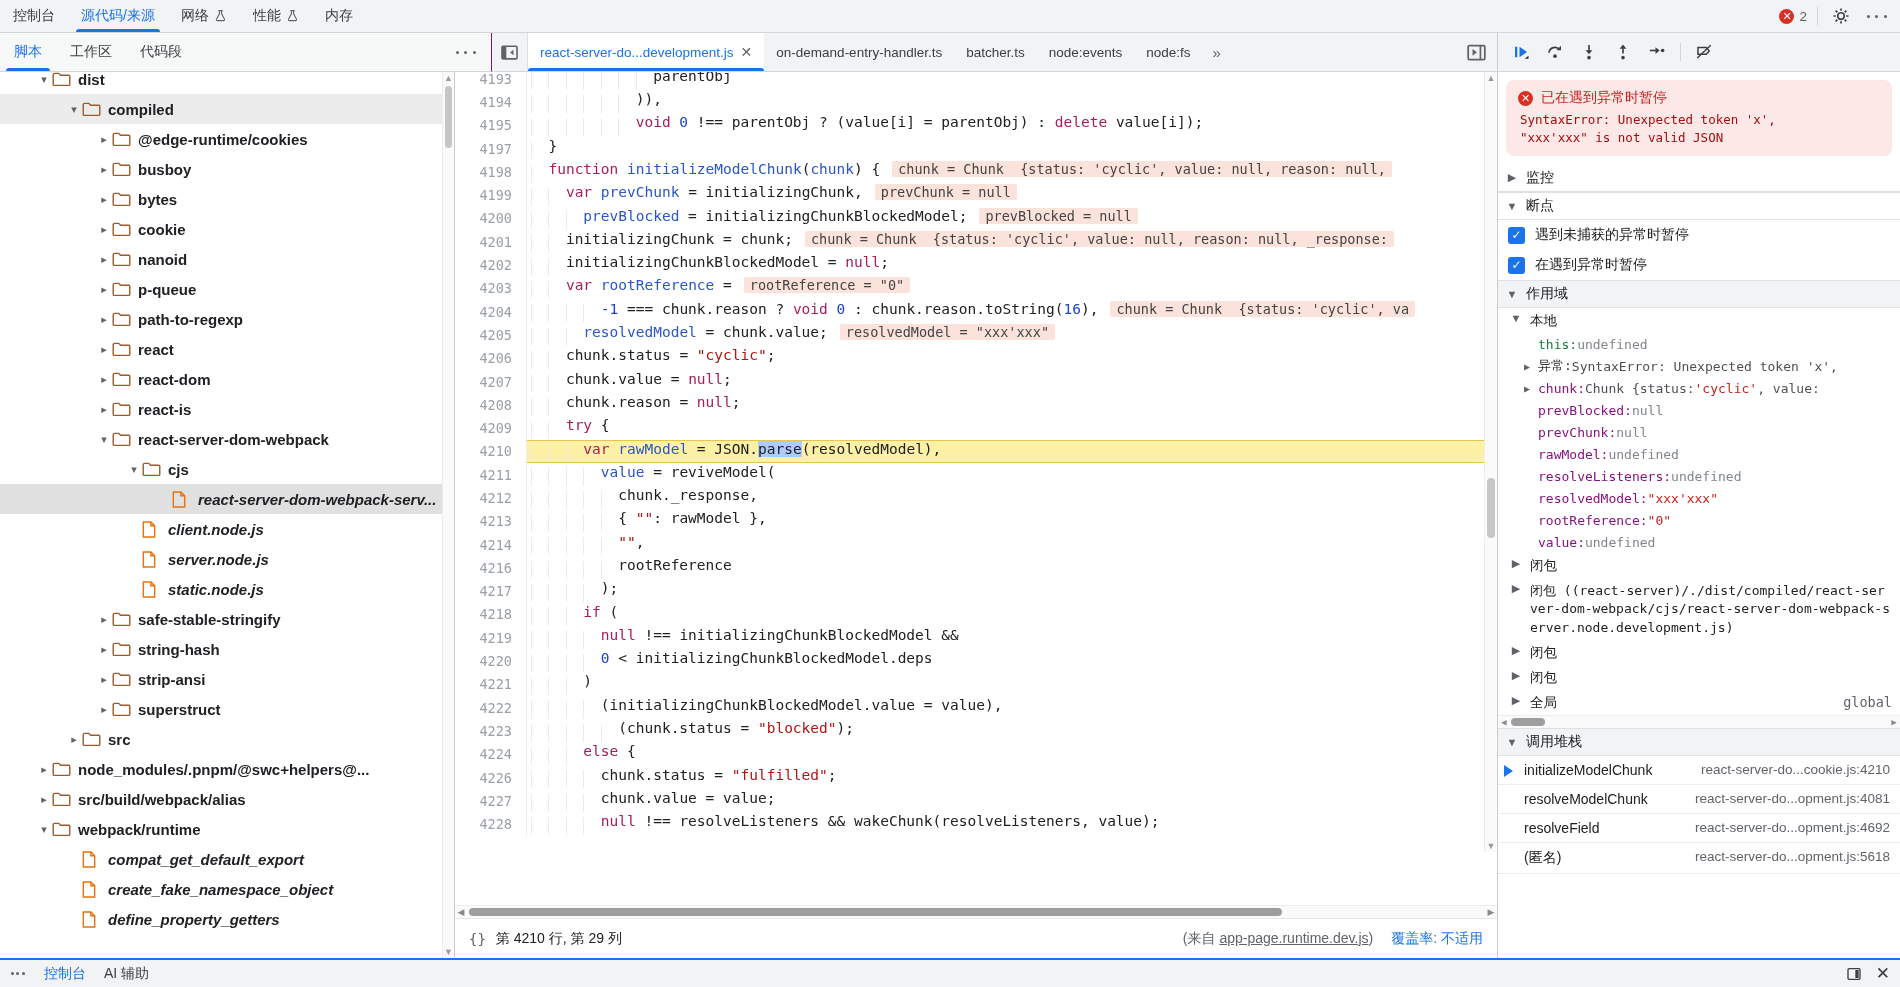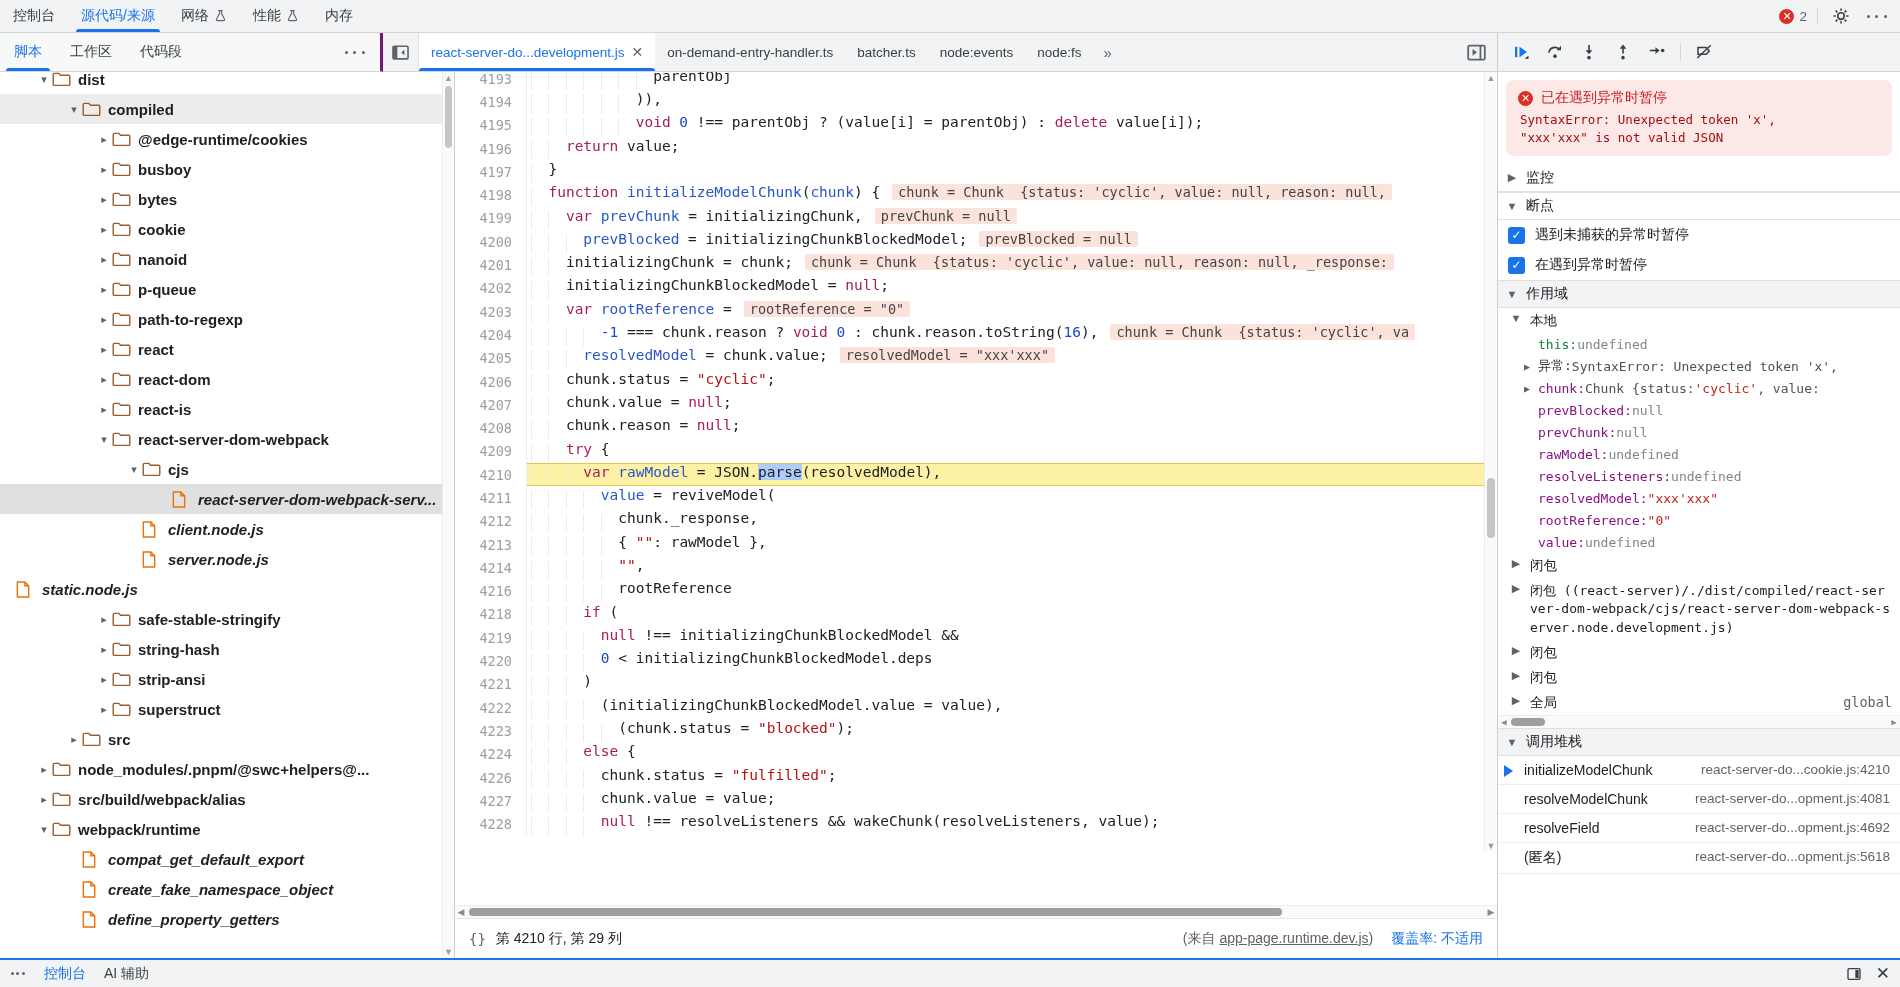--- a/index.html
+++ b/index.html
@@ -19,21 +19,21 @@
   .topbar-right { margin-left:auto; display:flex; align-items:center; gap:10px; padding-right:10px; }
   .err-badge { display:flex; align-items:center; gap:5px; font-size:13.5px; color:#5f6368; }
   .errcircle { width:15px; height:15px; border-radius:50%; background:#d93025; color:#fff;
     font-size:11px; display:flex; align-items:center; justify-content:center; line-height:1; }
   .vdiv { width:1px; height:18px; background:#d5d5d5; }
   .iconbtn { display:flex; align-items:center; justify-content:center; width:26px; height:26px; }
   .kebab span { display:block; width:3px; height:3px; border-radius:50%; background:#5f6368; margin:1.5px auto; }
 
   
   .row2 { height:39px; display:flex; flex:none; }
-  .sb-tabs { width:383px; flex:none; background:#f7f8f8; border-right:3px solid #701a75;
+  .sb-tabs { width:492px; flex:none; background:#f7f8f8; border-right:1px solid #701a75;
     border-bottom:1px solid #d5d5d5; display:flex; align-items:stretch; }
   .sbtab { display:flex; align-items:center; padding:0 14px; font-size:14px; color:#3c4043; position:relative; }
   .sbtab.active { color:#1a73e8; }
   .sbtab.active::after { content:""; position:absolute; left:6px; right:6px; bottom:0; height:3px;
     background:#1a73e8; border-radius:3px 3px 0 0; }
   .sb-kebab { margin-left:auto; align-self:center; margin-right:12px; }
   .ed-tabs { flex:1; background:#f1f3f4; border-bottom:1px solid #d5d5d5; display:flex; align-items:stretch; overflow:hidden; }
   .navtoggle { width:36px; display:flex; align-items:center; justify-content:center; border-right:1px solid #e0e0e0; }
   .edtab { display:flex; align-items:center; gap:7px; padding:0 12px; font-size:13.5px; color:#3c4043; position:relative; white-space:nowrap; }
   .edtab.active { background:#fff; color:#1a73e8; }
@@ -433,21 +433,21 @@
           <div class="trow file" style="padding-left: 126px;">
             <span class="tarrow"></span>
             <span class="ticon">
               <svg width="14" height="17" viewBox="0 0 14 18">
                 <path d="M1 1h8l4 4v12H1z" fill="none" stroke="#e8710a" stroke-width="1.5"></path>
                 <path d="M9 1v4h4" fill="none" stroke="#e8710a" stroke-width="1.5"></path>
               </svg>
             </span>
             <span class="tlabel">server.node.js</span>
           </div>
-          <div class="trow file" style="">
+          <div class="trow file" style="padding-left: 126px;">
             <span class="tarrow"></span>
             <span class="ticon">
               <svg width="14" height="17" viewBox="0 0 14 18">
                 <path d="M1 1h8l4 4v12H1z" fill="none" stroke="#e8710a" stroke-width="1.5"></path>
                 <path d="M9 1v4h4" fill="none" stroke="#e8710a" stroke-width="1.5"></path>
               </svg>
             </span>
             <span class="tlabel">static.node.js</span>
           </div>
           <div class="trow" style="padding-left: 96px;">
@@ -575,26 +575,20 @@
                 <pre><span class="ind"> </span><span class="ind"> </span><span class="ind"> </span><span class="ind"> </span><span class="ind"> </span><span class="ind"> </span><span class="pl">)),</span></pre>
               </div>
             </div>
             <div class="crow">
               <div class="gut">4195</div>
               <div class="lc">
                 <pre><span class="ind"> </span><span class="ind"> </span><span class="ind"> </span><span class="ind"> </span><span class="ind"> </span><span class="ind"> </span><span class="kw">void</span><span class="n"> 0</span><span class="pl"> !== parentObj ? (value[i] = parentObj) : </span><span class="kw">delete</span><span class="pl"> value[i]);</span></pre>
               </div>
             </div>
             <div class="crow">
-              <div class="gut">4196</div>
-              <div class="lc">
-                <pre><span class="ind"> </span><span class="ind"> </span><span class="kw">return</span><span class="pl"> value;</span></pre>
-              </div>
-            </div>
-            <div class="crow">
               <div class="gut">4197</div>
               <div class="lc">
                 <pre><span class="ind"> </span><span class="pl">}</span></pre>
               </div>
             </div>
             <div class="crow">
               <div class="gut">4198</div>
               <div class="lc">
                 <pre><span class="ind"> </span><span class="kw">function</span><span class="pl"> </span><span class="d">initializeModelChunk</span><span class="pl">(</span><span class="d">chunk</span><span class="pl">) {</span><span class="badge">chunk = Chunk  {status: 'cyclic', value: null, reason: null,</span></pre>
               </div>
@@ -692,20 +686,26 @@
             <div class="crow">
               <div class="gut">4214</div>
               <div class="lc">
                 <pre><span class="ind"> </span><span class="ind"> </span><span class="ind"> </span><span class="ind"> </span><span class="ind"> </span><span class="s">""</span><span class="pl">,</span></pre>
               </div>
             </div>
             <div class="crow">
               <div class="gut">4216</div>
               <div class="lc">
                 <pre><span class="ind"> </span><span class="ind"> </span><span class="ind"> </span><span class="ind"> </span><span class="ind"> </span><span class="pl">rootReference</span></pre>
+              </div>
+            </div>
+            <div class="crow">
+              <div class="gut">4217</div>
+              <div class="lc">
+                <pre><span class="ind"> </span><span class="ind"> </span><span class="ind"> </span><span class="ind"> </span><span class="pl">);</span></pre>
               </div>
             </div>
             <div class="crow">
               <div class="gut">4218</div>
               <div class="lc">
                 <pre><span class="ind"> </span><span class="ind"> </span><span class="ind"> </span><span class="kw">if</span><span class="pl"> (</span></pre>
               </div>
             </div>
             <div class="crow">
               <div class="gut">4219</div>

